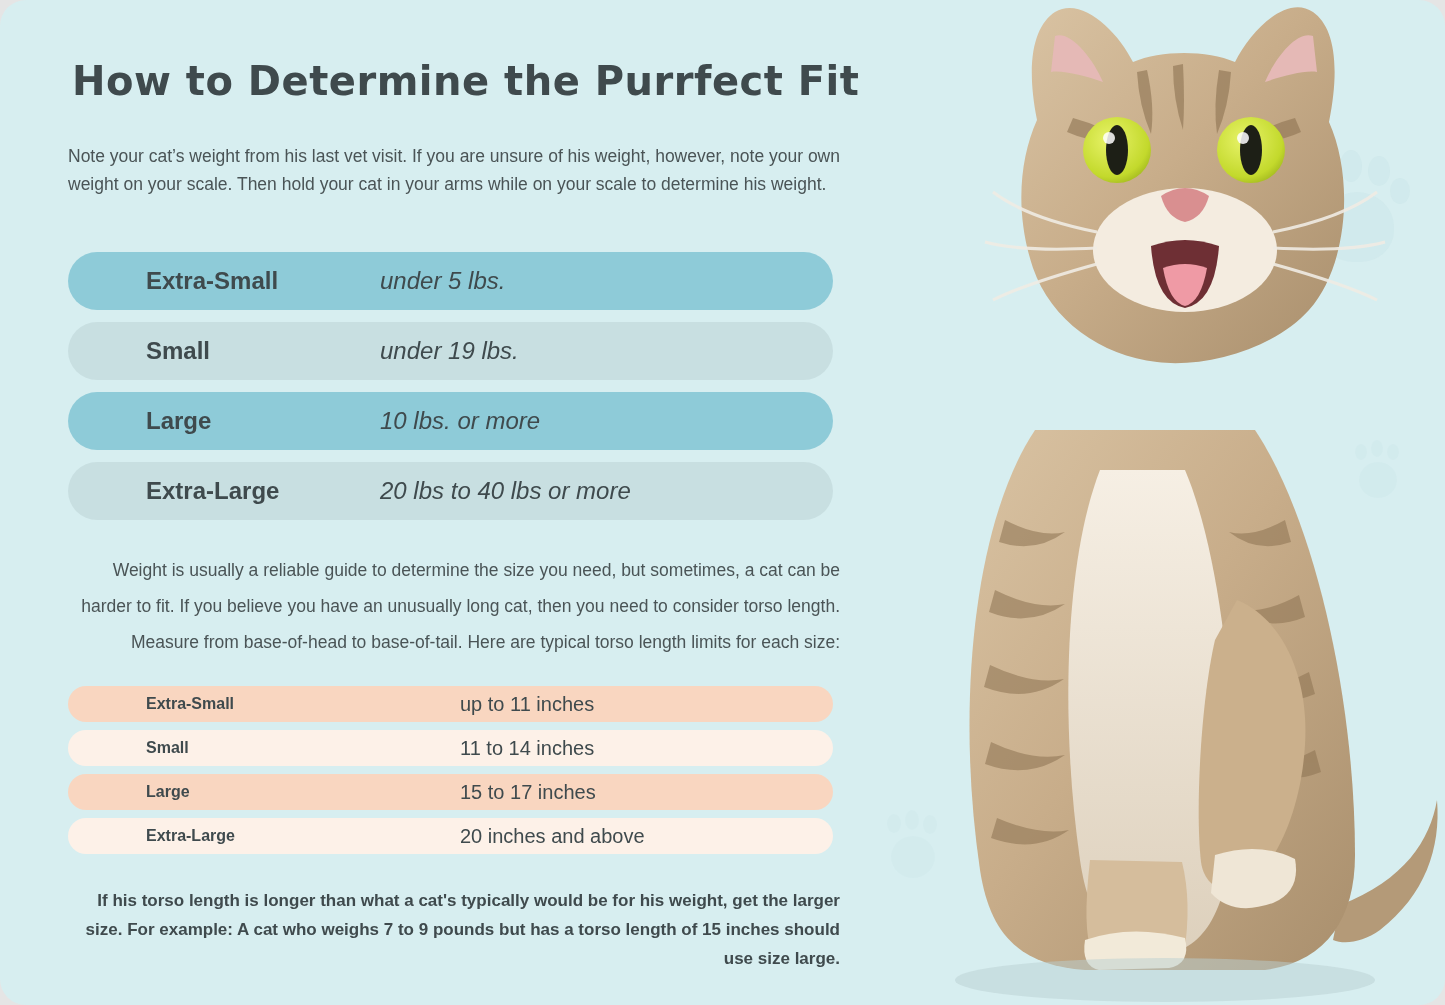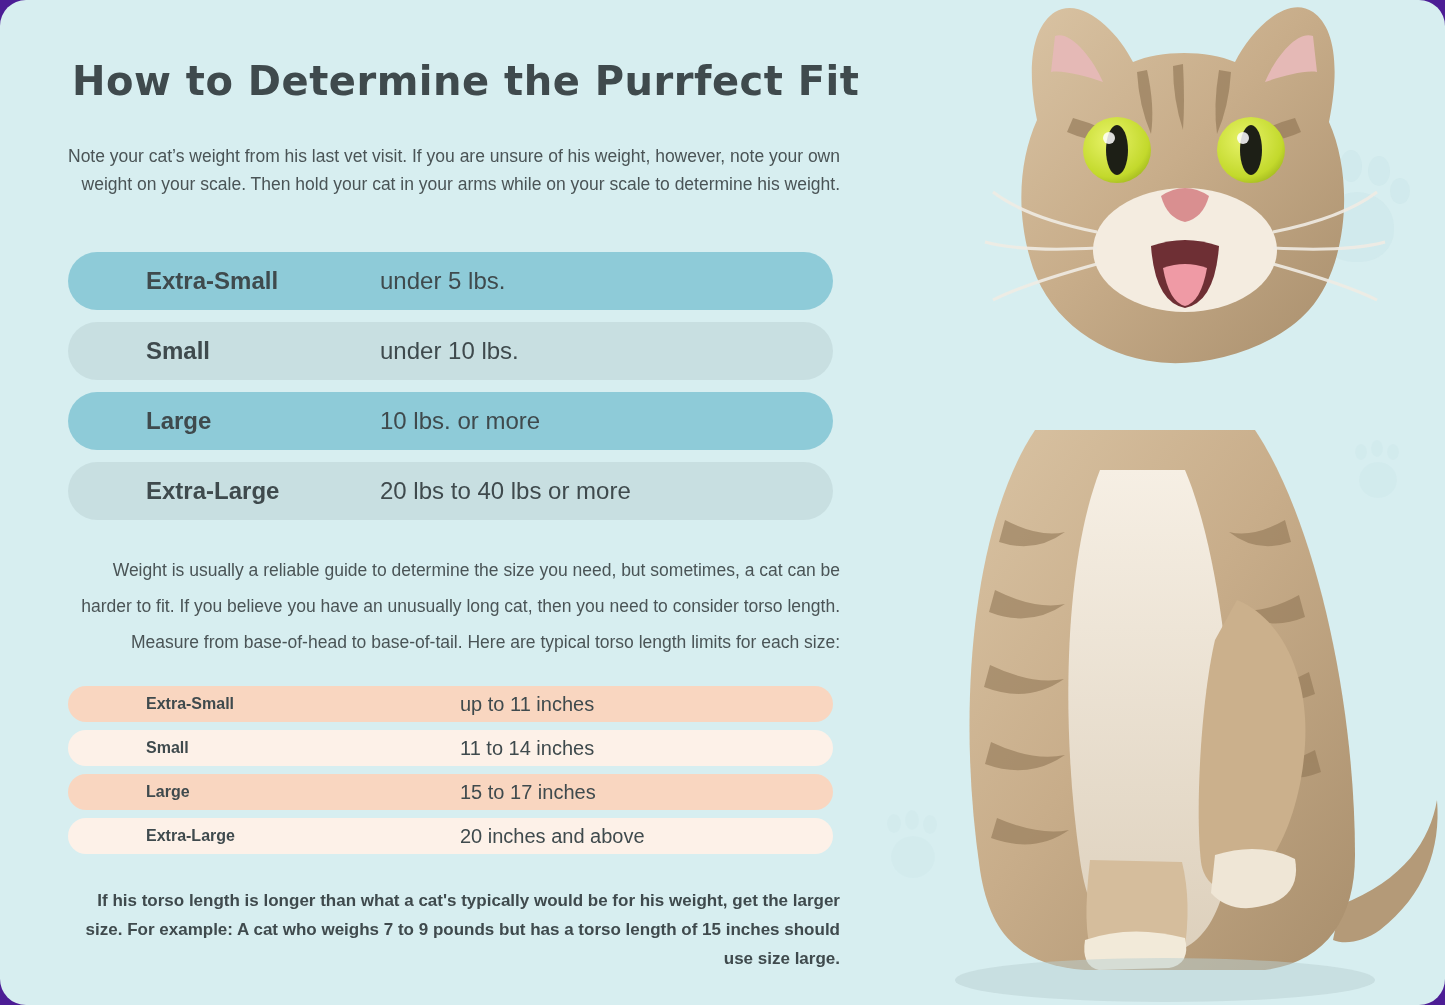--- a/index.html
+++ b/index.html
@@ -8,21 +8,21 @@
     background: #ffffff;
   }
   body {
     font-family: "Liberation Sans", sans-serif;
   }
   .page {
     position: relative;
     width: 1445px;
     height: 1005px;
     overflow: hidden;
-    background: #4c1d95;
+    background: #e5e5e5;
   }
   .card {
     position: absolute;
     left: 0;
     top: 0;
     width: 1445px;
     height: 1005px;
     background: #d7eef0;
     border-radius: 26px;
     overflow: hidden;
@@ -69,21 +69,21 @@
     font-weight: bold;
     color: #3f4a4d;
     letter-spacing: 0.5px;
     font-family: "DejaVu Sans", sans-serif;
   }
   .intro {
     position: absolute;
     left: 68px;
     top: 142px;
     width: 772px;
-    text-align: right;
+    text-align: left;
     font-size: 17.5px;
     line-height: 28px;
     color: #4a5456;
   }
   .weight-table {
     position: absolute;
     left: 68px;
     top: 252px;
     width: 765px;
   }
@@ -100,20 +100,21 @@
     width: 312px;
     padding-left: 78px;
     box-sizing: border-box;
     font-size: 24px;
     font-weight: bold;
     color: #3f4a4d;
   }
   .row .value {
     font-size: 24px;
     color: #3f4a4d;
+    font-style: italic;
   }
 
   .midtext {
     position: absolute;
     left: 68px;
     top: 552px;
     width: 772px;
     text-align: right;
     font-size: 17.5px;
     line-height: 36px;
@@ -274,21 +275,21 @@
 
       <div class="intro">Note your cat’s weight from his last vet visit. If you are unsure of his weight, however, note your own weight on your scale. Then hold your cat in your arms while on your scale to determine his weight.</div>
 
       <div class="weight-table">
         <div class="row alt-a">
           <span class="label">Extra-Small</span>
           <span class="value">under 5 lbs.</span>
         </div>
         <div class="row alt-b">
           <span class="label">Small</span>
-          <span class="value">under 10 lbs.</span>
+          <span class="value">under 19 lbs.</span>
         </div>
         <div class="row alt-a">
           <span class="label">Large</span>
           <span class="value">10 lbs. or more</span>
         </div>
         <div class="row alt-b">
           <span class="label">Extra-Large</span>
           <span class="value">20 lbs to 40 lbs or more</span>
         </div>
       </div>

